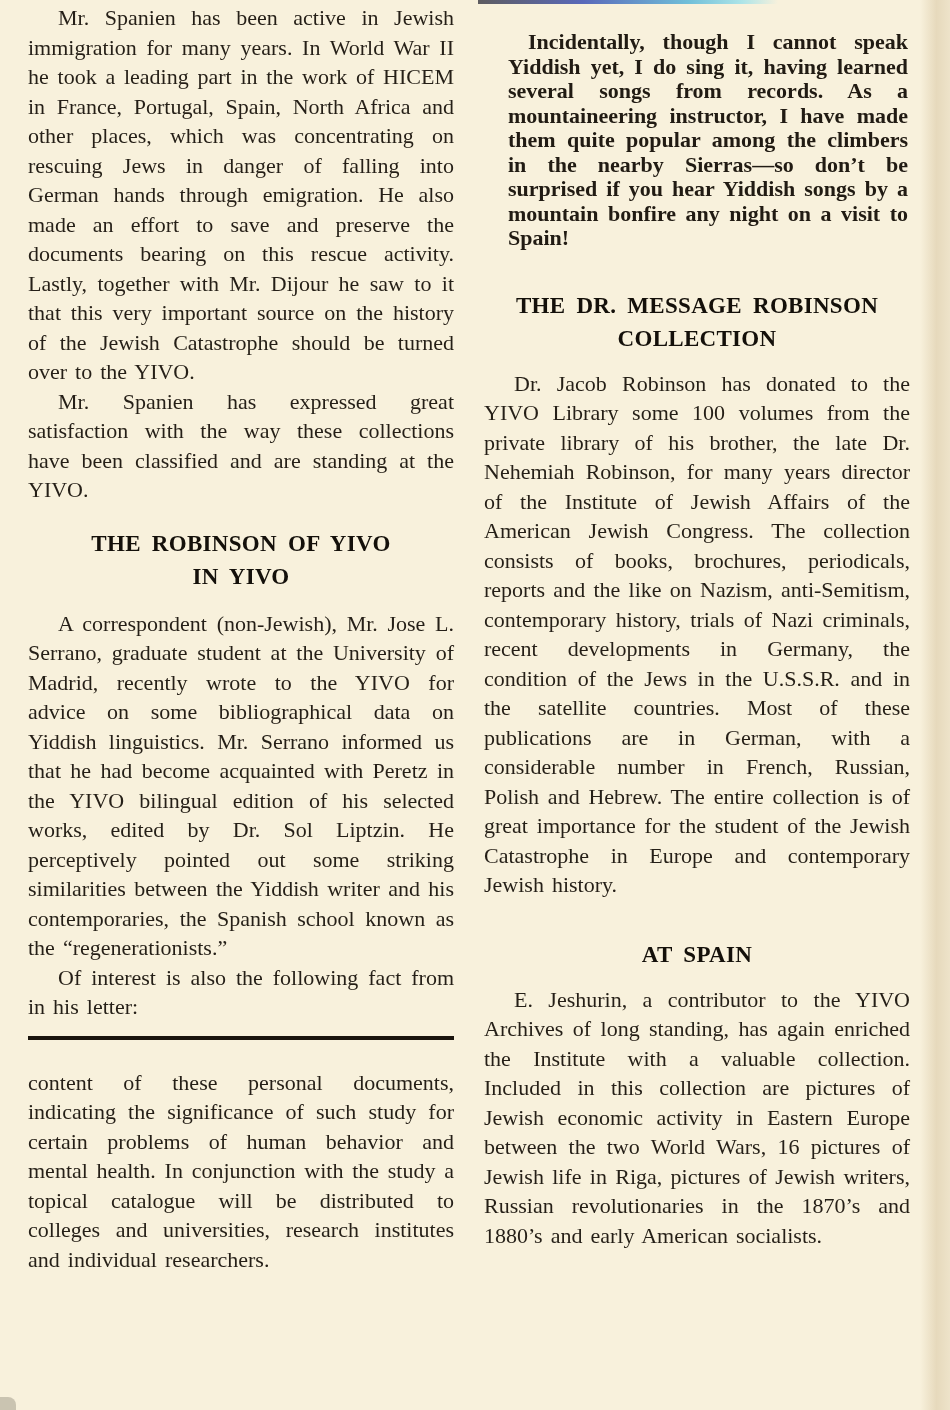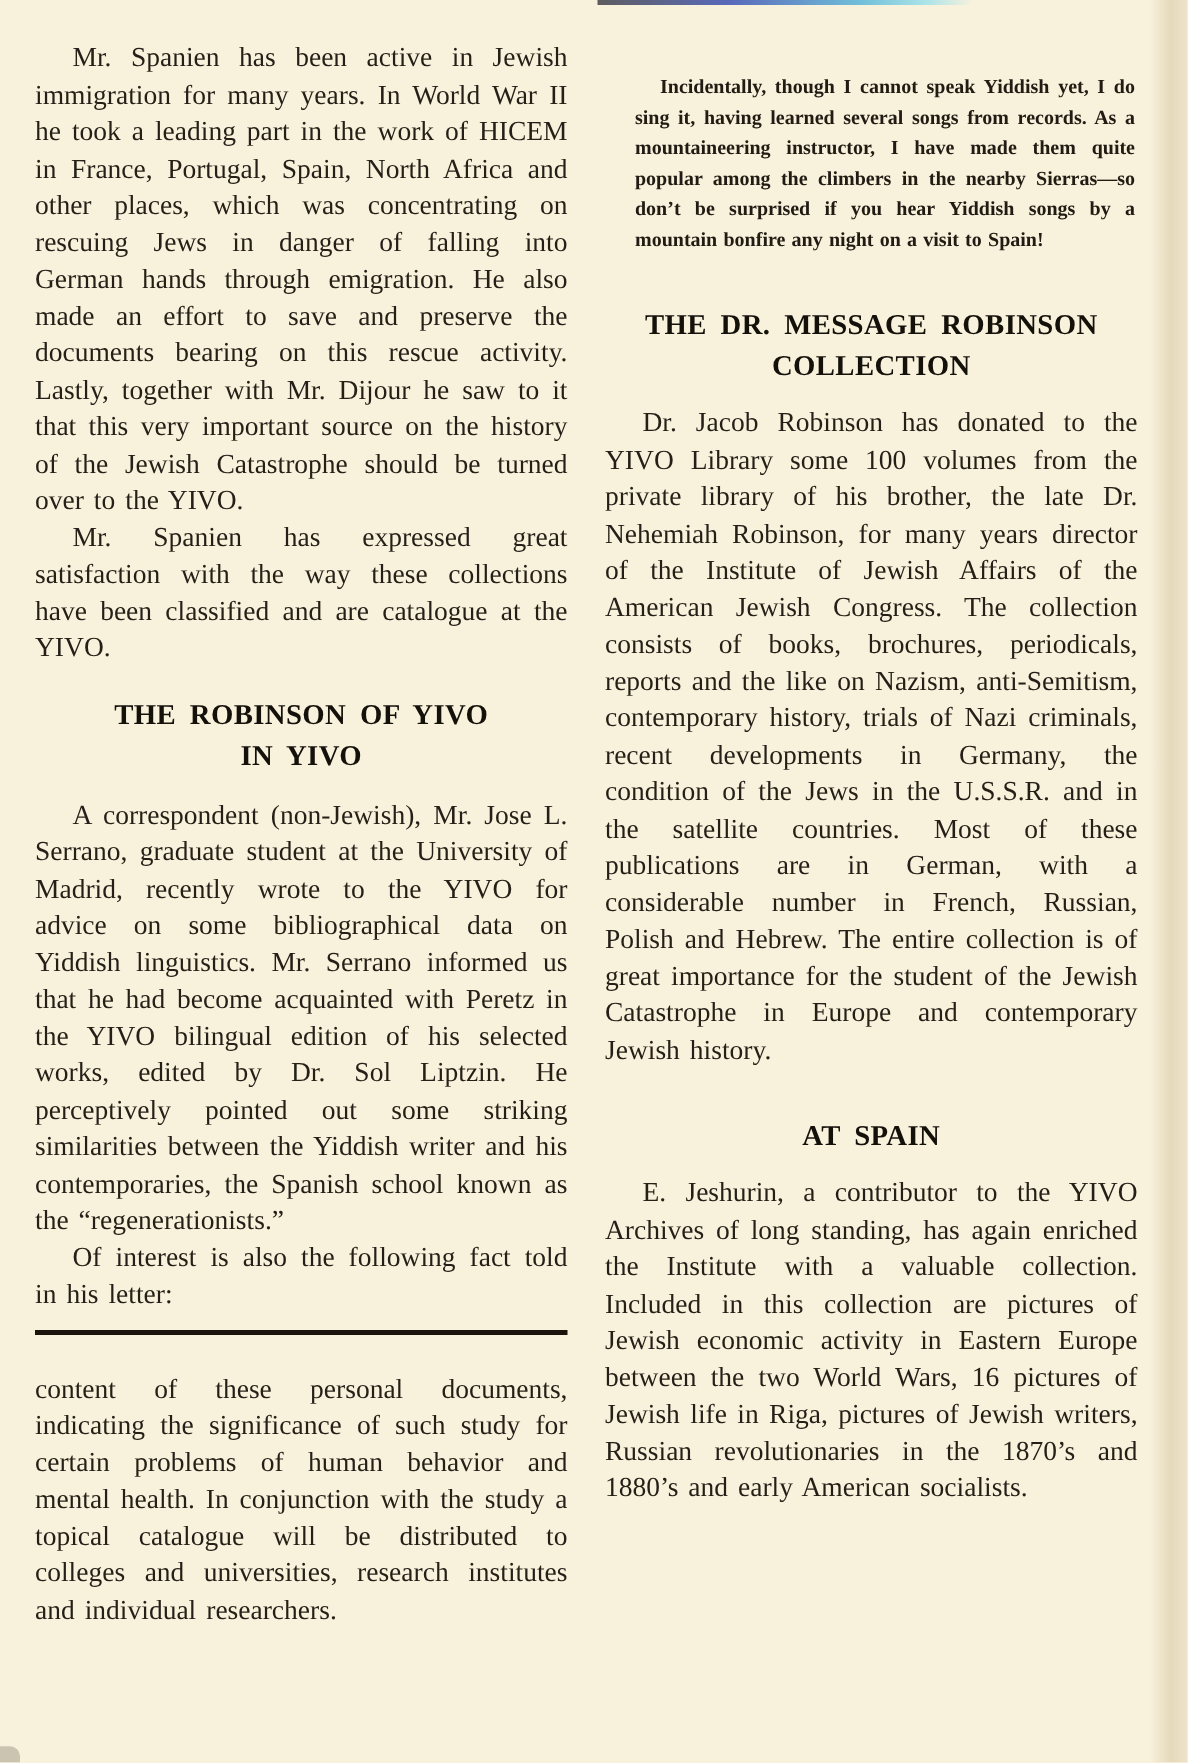--- a/index.html
+++ b/index.html
@@ -19,36 +19,35 @@
     position: absolute;
     inset: 0;
     display: flex;
     gap: 30px;
     padding: 3px 0 0 28px;
     box-sizing: border-box;
   }
   .col {
     width: 426px;
     flex: 0 0 426px;
-    margin-top: 28px;
   }
   .para {
     margin: 0;
     text-align: justify;
     font-size: 22px;
     line-height: 29.5px;
     word-spacing: 2.5px;
   }
   .indent {
     text-indent: 30px;
   }
   .quote {
     margin: 27px 2px 0 24px;
     text-align: justify;
-    font-size: 16px;
+    font-size: 22px;
     font-weight: 700;
     line-height: 24.5px;
     text-indent: 20px;
     word-spacing: 1px;
     color: #211b13;
   }
   .heading {
     margin: 22px 0 16px;
     text-align: center;
     font-size: 23px;
@@ -98,27 +97,27 @@
     border-radius: 0 8px 0 0;
   }
 </style>
 </head>
 <body>
 
 <div class="page">
 
   <div class="col">
     <p class="para indent">Mr. Spanien has been active in Jewish immigration for many years. In World War II he took a leading part in the work of HICEM in France, Portugal, Spain, North Africa and other places, which was concentrating on rescuing Jews in danger of falling into German hands through emigration. He also made an effort to save and preserve the documents bearing on this rescue activity. Lastly, together with Mr. Dijour he saw to it that this very important source on the history of the Jewish Catastrophe should be turned over to the YIVO.</p>
-    <p class="para indent">Mr. Spanien has expressed great satisfaction with the way these collections have been classified and are catalogue at the YIVO.</p>
+    <p class="para indent">Mr. Spanien has expressed great satisfaction with the way these collections have been classified and are standing at the YIVO.</p>
     <div class="heading">
       <span class="hline">THE ROBINSON OF YIVO</span>
       <span class="hline">IN YIVO</span>
     </div>
     <p class="para indent">A correspondent (non-Jewish), Mr. Jose L. Serrano, graduate student at the University of Madrid, recently wrote to the YIVO for advice on some bibliographical data on Yiddish linguistics. Mr. Serrano informed us that he had become acquainted with Peretz in the YIVO bilingual edition of his selected works, edited by Dr. Sol Liptzin. He perceptively pointed out some striking similarities between the Yiddish writer and his contemporaries, the Spanish school known as the “regenerationists.”</p>
-    <p class="para indent">Of interest is also the following fact told in his letter:</p>
+    <p class="para indent">Of interest is also the following fact from in his letter:</p>
     <hr class="rule">
     <p class="para">content of these personal documents, indicating the significance of such study for certain problems of human behavior and mental health. In conjunction with the study a topical catalogue will be distributed to colleges and universities, research institutes and individual researchers.</p>
   </div>
 
   <div class="col">
     <p class="quote">Incidentally, though I cannot speak Yiddish yet, I do sing it, having learned several songs from records. As a mountaineering instructor, I have made them quite popular among the climbers in the nearby Sierras—so don’t be surprised if you hear Yiddish songs by a mountain bonfire any night on a visit to Spain!</p>
     <div class="heading heading-gap-lg">
       <span class="hline">THE DR. MESSAGE ROBINSON</span>
       <span class="hline">COLLECTION</span>
     </div>

